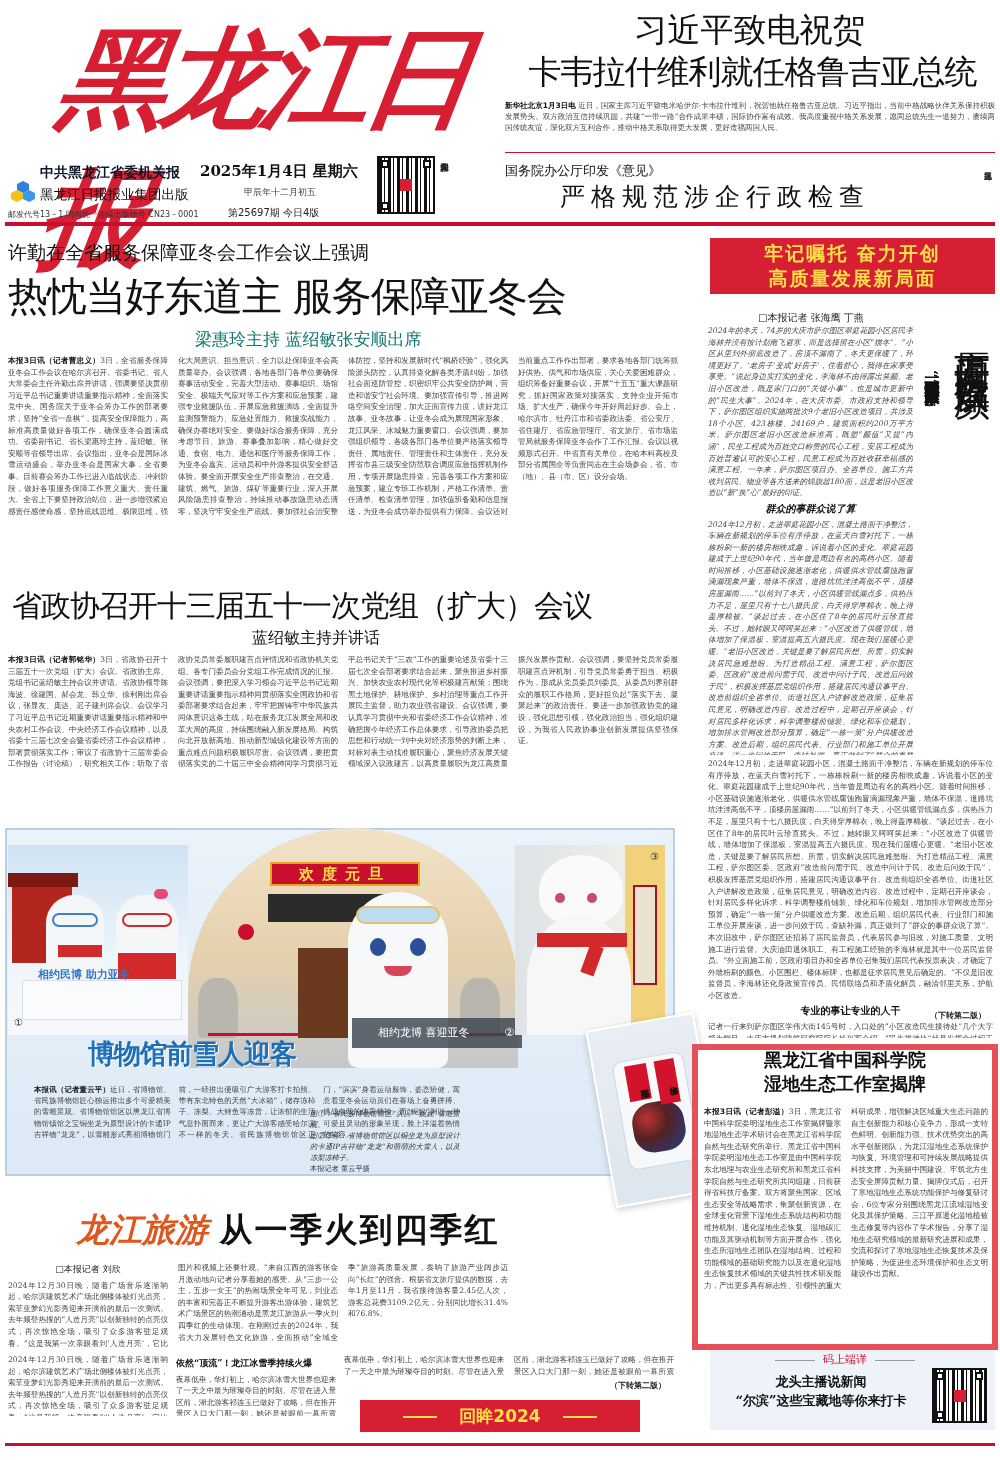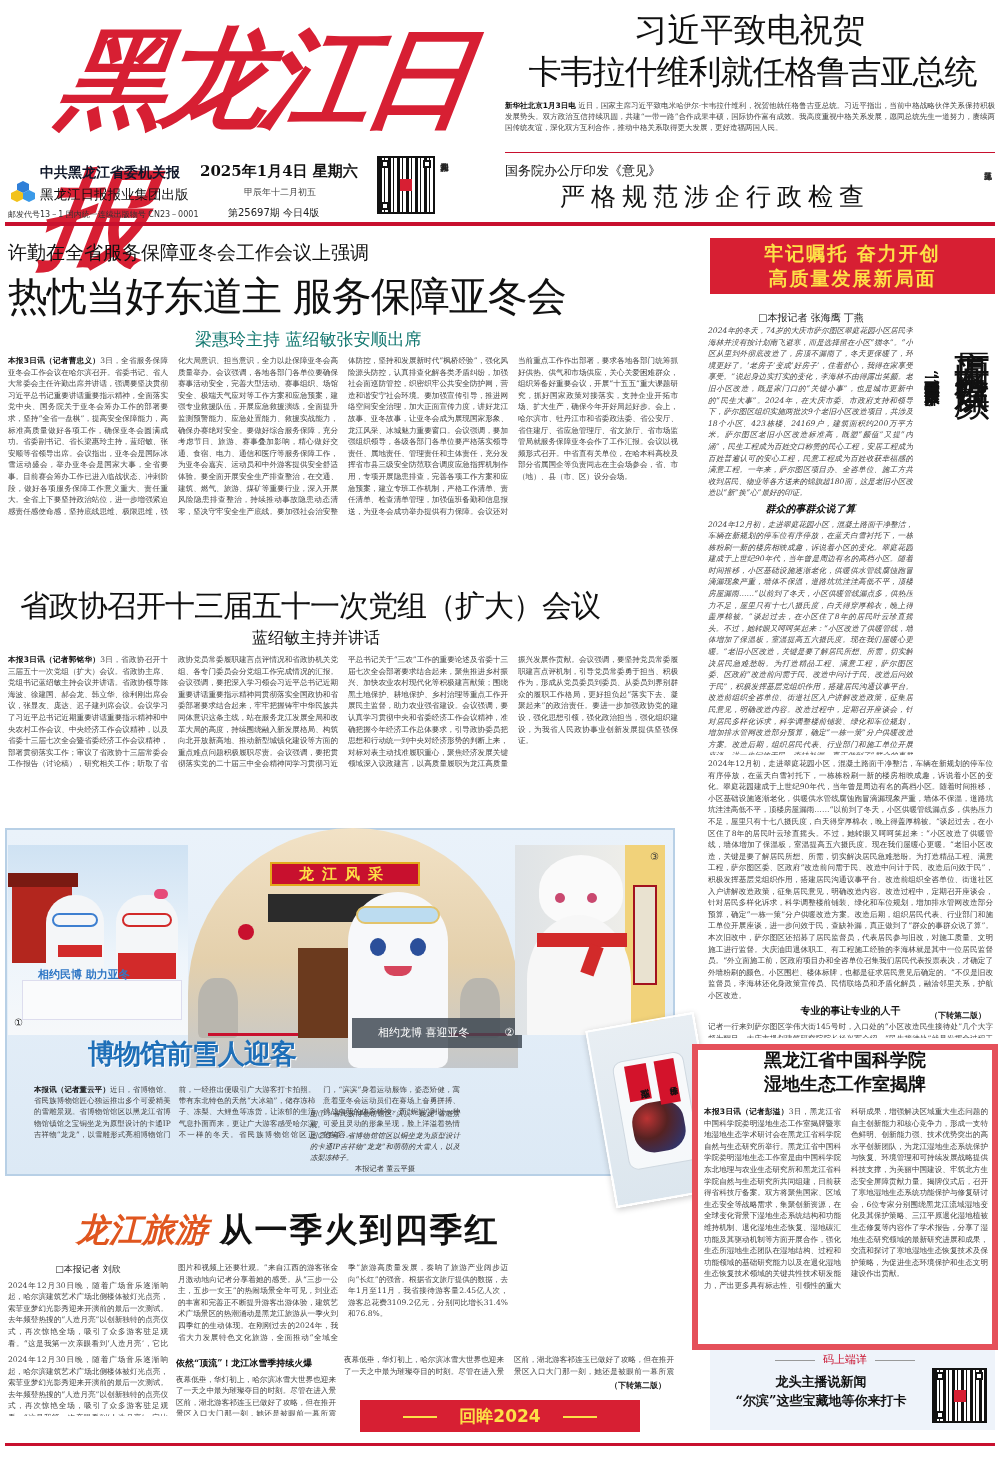--- a/index.html
+++ b/index.html
@@ -81,21 +81,21 @@
 
 <div class="abs redrule" style="left:5px;top:222px;width:990px;"></div>
 
 <div class="abs" style="left:8px;top:240px;font-size:19px;color:#111;">许勤在全省服务保障亚冬会工作会议上强调</div>
 <div class="abs hl-black" style="left:8px;top:270px;width:690px;font-size:40px;line-height:52px;letter-spacing:-1px;">热忱当好东道主  服务保障亚冬会</div>
 <div class="abs" style="left:195px;top:328px;font-size:17px;color:#0f766e;">梁惠玲主持  蓝绍敏张安顺出席</div>
 <div class="abs body-text cols4" style="left:8px;top:355px;width:670px;height:210px;overflow:hidden;">
   <span class="lead sans">本报3日讯（记者曹忠义）</span><span>3日，全省服务保障亚冬会工作会议在哈尔滨召开。省委书记、省人大常委会主任许勤出席并讲话，强调要坚决贯彻习近平总书记重要讲话重要指示精神，全面落实党中央、国务院关于亚冬会筹办工作的部署要求，坚持“全省一盘棋”，提高安全保障能力，高标准高质量做好各项工作，确保亚冬会圆满成功。省委副书记、省长梁惠玲主持，蓝绍敏、张安顺等省领导出席。会议指出，亚冬会是国际冰雪运动盛会，举办亚冬会是国家大事，全省要事。目前赛会筹办工作已进入临战状态、冲刺阶段，做好各项服务保障工作意义重大、责任重大。全省上下要坚持政治站位，进一步增强紧迫感责任感使命感，坚持底线思维、极限思维，强化大局意识、担当意识，全力以赴保障亚冬会高质量举办。会议强调，各地各部门各单位要确保赛事活动安全，完善大型活动、赛事组织、场馆安全、极端天气应对等工作方案和应急预案，建强专业救援队伍，开展应急救援演练，全面提升监测预警能力、应急处置能力、救援实战能力，确保办赛绝对安全。要做好综合服务保障，充分考虑节日、旅游、赛事叠加影响，精心做好交通、食宿、电力、通信和医疗等服务保障工作，为亚冬会嘉宾、运动员和中外游客提供安全舒适体验。要全面开展安全生产排查整治，在交通、建筑、燃气、旅游、煤矿等重要行业，深入开展风险隐患排查整治，持续推动事故隐患动态清零，坚决守牢安全生产底线。要加强社会治安整体防控，坚持和发展新时代“枫桥经验”，强化风险源头防控，认真排查化解各类矛盾纠纷，加强社会面巡防管控，织密织牢公共安全防护网，营造和谐安宁社会环境。要加强宣传引导，推进网络空间安全治理，加大正面宣传力度，讲好龙江故事、亚冬故事，让亚冬会成为展现国家形象、龙江风采、冰城魅力重要窗口。会议强调，要加强组织领导，各级各部门各单位要严格落实领导责任、属地责任、管理责任和主体责任，充分发挥省市县三级安全防范联合调度应急指挥机制作用，专项开展隐患排查，完善各项工作方案和应急预案，建立专班工作机制，严格工作清单、责任清单、检查清单管理，加强值班备勤和信息报送，为亚冬会成功举办提供有力保障。会议还对当前重点工作作出部署，要求各地各部门统筹抓好供热、供气和市场供应，关心关爱困难群众，组织筹备好重要会议，开展“十五五”重大课题研究，抓好国家政策对接落实，支持企业开拓市场、扩大生产，确保今年开好局起好步。会上，哈尔滨市、牡丹江市和省委政法委、省公安厅、省住建厅、省应急管理厅、省文旅厅、省市场监管局就服务保障亚冬会作了工作汇报。会议以视频形式召开。中省直有关单位，在哈本科高校及部分省属国企等负责同志在主会场参会，省、市（地）、县（市、区）设分会场。</span>
 </div>
 
-<div class="abs hl-black" style="left:20px;top:586px;width:690px;font-size:30px;line-height:40px;letter-spacing:-1px;">省政协召开十三届五十一次党组（扩大）会议</div>
+<div class="abs hl-black" style="left:12px;top:586px;width:690px;font-size:30px;line-height:40px;letter-spacing:-1px;">省政协召开十三届五十一次党组（扩大）会议</div>
 <div class="abs" style="left:252px;top:628px;font-size:16px;color:#111;">蓝绍敏主持并讲话</div>
 <div class="abs body-text cols4" style="left:8px;top:654px;width:670px;height:150px;overflow:hidden;">
   <span class="lead sans">本报3日讯（记者郭铭华）</span><span>3日，省政协召开十三届五十一次党组（扩大）会议。省政协主席、党组书记蓝绍敏主持会议并讲话。省政协领导陈海波、徐建国、郝会龙、韩立华、徐利刚出席会议，张显友、庞达、迟子建列席会议。会议学习了习近平总书记近期重要讲话重要指示精神和中央农村工作会议、中央经济工作会议精神，以及省委十三届七次全会暨省委经济工作会议精神，部署贯彻落实工作；审议了省政协十三届常委会工作报告（讨论稿），研究相关工作；听取了省政协党员常委履职建言点评情况和省政协机关党组、各专门委员会分党组工作完成情况的汇报。会议强调，要把深入学习领会习近平总书记近期重要讲话重要指示精神同贯彻落实全国政协和省委部署要求结合起来，牢牢把握铸牢中华民族共同体意识这条主线，站在服务龙江发展全局和改革大局的高度，持续围绕融入新发展格局、构筑向北开放新高地、推动新型城镇化建设等方面的重点难点问题积极履职尽责。会议强调，要把贯彻落实党的二十届三中全会精神同学习贯彻习近平总书记关于“三农”工作的重要论述及省委十三届七次全会部署要求结合起来，聚焦推进乡村振兴、加快农业农村现代化等积极建言献策；围绕黑土地保护、耕地保护、乡村治理等重点工作开展民主监督，助力农业强省建设。会议强调，要认真学习贯彻中央和省委经济工作会议精神，准确把握今年经济工作总体要求，引导政协委员把思想和行动统一到中央对经济形势的判断上来，对标对表主动找准履职重心，聚焦经济发展关键领域深入议政建言，以高质量履职为龙江高质量振兴发展作贡献。会议强调，要坚持党员常委履职建言点评机制，引导党员常委勇于担当、积极作为，形成从党员委员到委员、从委员到界别群众的履职工作格局，更好担负起“落实下去、凝聚起来”的政治责任。要进一步加强政协党的建设，强化思想引领，强化政治担当，强化组织建设，为我省人民政协事业创新发展提供坚强保证。</span>
 </div>
 
 <div class="abs snow-card" style="left:5px;top:828px;width:670px;height:348px;"></div>
 
 <div class="abs photo" style="left:8px;top:845px;width:180px;height:190px;background:linear-gradient(180deg,#cfe2f3 0%,#eef5fb 60%,#f6f8fa 100%);">
   <div style="position:absolute;left:4px;top:38px;width:60px;height:80px;background:#b3261e;"></div>
   <div style="position:absolute;left:0;top:28px;width:70px;height:14px;background:#7a1a12;"></div>
@@ -105,21 +105,21 @@
   <div style="position:absolute;left:108px;top:50px;width:62px;height:84px;border-radius:28px 28px 10px 10px;background:#f4f6f8;"></div>
   <div style="position:absolute;left:114px;top:68px;width:50px;height:14px;border:2px solid #d22a2a;border-radius:7px;"></div>
   <div style="position:absolute;left:110px;top:108px;width:58px;height:26px;background:#d22a2a;"></div>
   <div style="position:absolute;left:146px;top:44px;width:14px;height:10px;background:#e64a7a;border-radius:5px;"></div>
   <div style="position:absolute;left:14px;top:135px;width:160px;height:40px;background:#fafbfc;border:1px solid #dde;"></div>
   <div style="position:absolute;left:30px;top:122px;font-size:11px;font-weight:bold;color:#2f77c5;font-family:'DejaVu Sans',sans-serif;">相约民博 助力亚冬</div>
   <div style="position:absolute;left:6px;top:172px;font-size:10px;color:#333;">①</div>
 </div>
 
 <div class="abs photo" style="left:188px;top:828px;width:330px;height:240px;border-radius:165px 165px 0 0;background:linear-gradient(180deg,#f2e2c6 0%,#e4d0ac 55%,#c4c8cc 100%);">
-  <div style="position:absolute;left:82px;top:34px;width:150px;height:24px;background:#c8102e;border:2px solid #e2a91b;color:#fde047;text-align:center;font-size:15px;font-weight:bold;line-height:20px;letter-spacing:8px;font-family:'DejaVu Sans',sans-serif;">龙江风采</div>
+  <div style="position:absolute;left:82px;top:34px;width:150px;height:24px;background:#c8102e;border:2px solid #e2a91b;color:#fde047;text-align:center;font-size:15px;font-weight:bold;line-height:20px;letter-spacing:8px;font-family:'DejaVu Sans',sans-serif;">欢度元旦</div>
   <div style="position:absolute;left:80px;top:66px;width:130px;height:28px;background:#2b2b2b;"></div>
   <div style="position:absolute;left:50px;top:96px;width:16px;height:16px;border-radius:50%;background:#c8102e;"></div>
   <div style="position:absolute;left:232px;top:96px;width:16px;height:16px;border-radius:50%;background:#c8102e;"></div>
   <div style="position:absolute;left:110px;top:120px;width:70px;height:90px;background:#6b3a1e;"></div>
   <div style="position:absolute;left:10px;top:150px;width:40px;height:60px;border-radius:40% 40% 10% 10%;background:#b9b6ae;"></div>
   <div style="position:absolute;left:272px;top:150px;width:40px;height:60px;border-radius:40% 40% 10% 10%;background:#b9b6ae;"></div>
   <div style="position:absolute;left:160px;top:64px;width:100px;height:176px;border-radius:50px 50px 10px 10px;background:#f7f8fa;"></div>
   <div style="position:absolute;left:168px;top:78px;width:84px;height:18px;border-radius:9px;background:#bcdcf0;border:2px solid #e2c36b;"></div>
   <div style="position:absolute;left:182px;top:110px;width:16px;height:18px;border-radius:50%;background:#2b4f9a;"></div>
   <div style="position:absolute;left:222px;top:110px;width:16px;height:18px;border-radius:50%;background:#2b4f9a;"></div>
@@ -152,21 +152,21 @@
   <div style="position:absolute;right:6px;bottom:4px;font-size:9px;color:#333;">④</div>
 </div>
 
 <div class="abs caption-big" style="left:88px;top:1036px;font-size:27px;letter-spacing:-1px;text-shadow:1px 1px 0 #fff;">博物馆前雪人迎客</div>
 <div class="abs body-text cols3" style="left:34px;top:1084px;width:426px;height:88px;overflow:hidden;font-size:7.4px;line-height:11.2px;">
   <span class="lead sans">本报讯（记者董云平）</span><span>近日，省博物馆、省民族博物馆匠心独运推出多个可爱精美的雪雕景观。省博物馆馆区以黑龙江省博物馆镇馆之宝铜坐龙为原型设计的卡通IP吉祥物“龙龙”，以雪雕形式亮相博物馆门前，一经推出便吸引广大游客打卡拍照。带有东北特色的天然“大冰箱”，储存冻柿子、冻梨、大鲤鱼等冻货，让浓郁的生活气息扑面而来，更让广大游客感受哈尔滨不一样的冬天。省民族博物馆馆区正门，“滨滨”身着运动服饰，姿态矫健，寓意着亚冬会运动员们在赛场上奋勇拼搏、挑战自我的体育精神。而“妮妮”则以一种可爱且灵动的形象呈现，脸上洋溢着热情的笑容。</span>
 </div>
 <div class="abs body-text" style="left:310px;top:1108px;width:150px;font-size:7.2px;line-height:11px;font-style:italic;color:#333;">
   <div>图①：省民族博物馆馆区“滨滨”“妮妮”雪雕景观。</div>
   <div>图②③④：省博物馆馆区以铜坐龙为原型设计的卡通IP吉祥物“龙龙”和萌萌的大雪人，以及冻梨冻柿子。</div>
-  <div style="text-align:center;font-style:normal;">本报记者 董云平摄</div>
+  <div style="text-align:left;font-style:normal;">本报记者 董云平摄</div>
 </div>
 
 <div class="abs" style="left:76px;top:1208px;font-size:33px;line-height:44px;font-family:'DejaVu Sans',sans-serif;font-weight:bold;">
   <span style="color:#e0561f;font-style:italic;">龙江旅游</span>
   <span style="color:#111;letter-spacing:2px;">从一季火到四季红</span>
 </div>
 <div class="abs body-text cols4" style="left:8px;top:1262px;width:670px;height:92px;overflow:hidden;column-fill:auto;">
   <div style="text-align:center;font-size:9px;color:#222;margin:2px 0 4px;">□本报记者 刘欣</div>
   <span>2024年12月30日晚，随着广场音乐逐渐响起，哈尔滨建筑艺术广场北侧楼体被灯光点亮，索菲亚梦幻光影秀迎来开演前的最后一次测试。去年频登热搜的“人造月亮”以创新独特的点亮仪式，再次惊艳全场，吸引了众多游客驻足观看。“这是我第一次亲眼看到‘人造月亮’，它比图片和视频上还要壮观。”来自江西的游客张金月激动地向记者分享着她的感受。从“三步一公主，五步一女王”的热闹场景全年可见，到业态的丰富和完善正不断提升游客出游体验，建筑艺术广场景区的热潮涌动是黑龙江旅游从一季火到四季红的生动体现。在刚刚过去的2024年，我省大力发展特色文化旅游，全面推动“全域全季”旅游高质量发展，奏响了旅游产业阔步迈向“长红”的强音。根据省文旅厅提供的数据，去年1月至11月，我省接待游客量2.45亿人次，游客总花费3109.2亿元，分别同比增长31.4%和76.8%。</span>
 </div>

